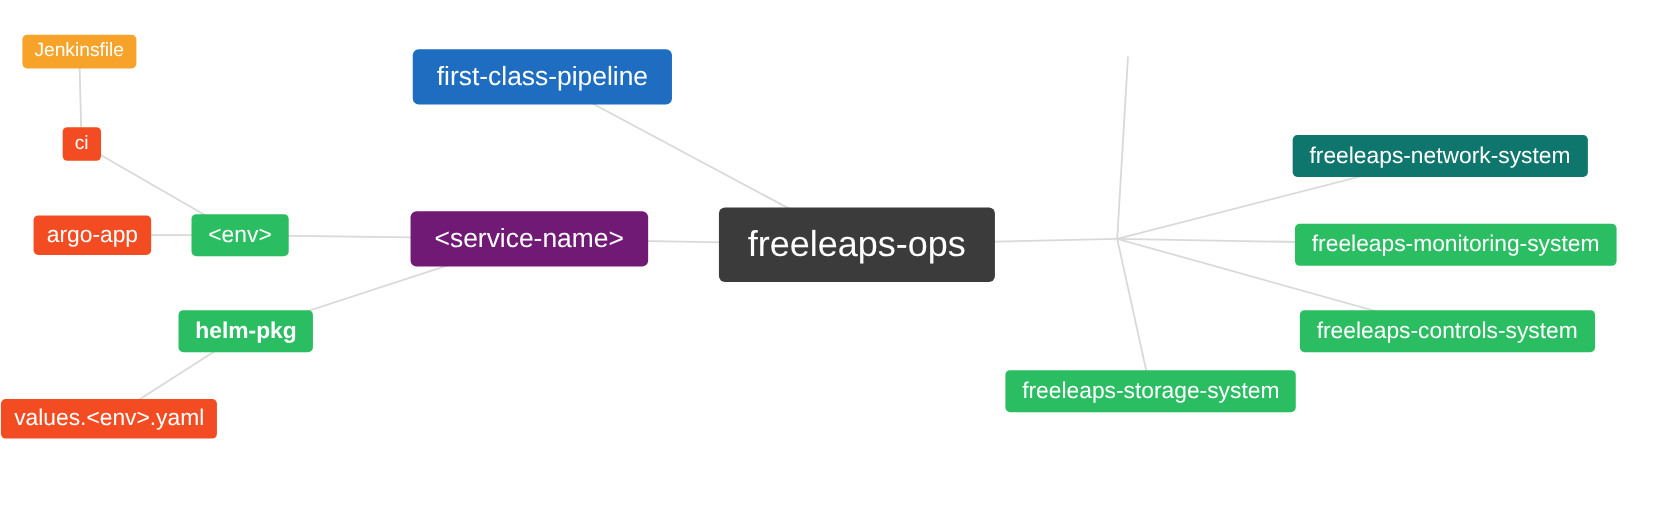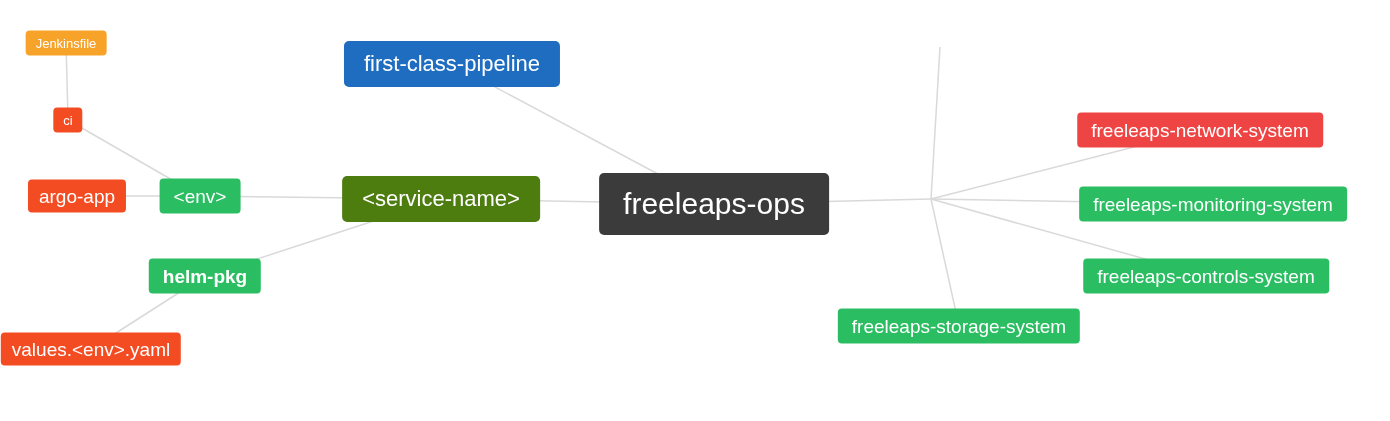--- a/index.html
+++ b/index.html
@@ -28,21 +28,21 @@
     color: #ffffff;
     white-space: nowrap;
     display: flex;
     align-items: center;
     justify-content: center;
     border-radius: 5px;
     cursor: pointer;
     line-height: 1;
     box-sizing: border-box;
   }
-  .s-xs  { font-size: 13px; padding: 6px 10px;  border-radius: 4px; }
+  .s-xs  { font-size: 16px; padding: 6px 10px;  border-radius: 4px; }
   .s-sm  { font-size: 19px; padding: 7px 11px;  border-radius: 4px; }
   .s-md  { font-size: 19px; padding: 8px 14px;  border-radius: 4px; }
   .s-lg  { font-size: 22px; padding: 12px 20px; border-radius: 5px; }
   .s-xl  { font-size: 30px; padding: 16px 24px; border-radius: 5px; }
 </style>
 </head>
 <body>
 
 <div id="mindmap">
   <svg id="edges" width="1390" height="421">
@@ -76,27 +76,27 @@
     </div>
     <div class="node s-md" style="left: 205px; top: 276px; background: rgb(42, 189, 98); font-weight: bold;">
       <span>helm-pkg</span>
     </div>
     <div class="node s-sm" style="left: 91px; top: 349px; background: rgb(243, 76, 34);">
       <span>values.&lt;env&gt;.yaml</span>
     </div>
     <div class="node s-lg" style="left: 452px; top: 64px; background: rgb(30, 109, 192);">
       <span>first-class-pipeline</span>
     </div>
-    <div class="node s-lg" style="left: 441px; top: 199px; background: #4d7c0f;">
+    <div class="node s-lg" style="left: 441px; top: 199px; background: #701a75;">
       <span>&lt;service-name&gt;</span>
     </div>
     <div class="node s-xl" style="left: 714px; top: 204px; background: rgb(59, 59, 59);">
       <span>freeleaps-ops</span>
     </div>
-    <div class="node s-md" style="left: 1200px; top: 130px; background: #ef4444;">
+    <div class="node s-md" style="left: 1200px; top: 130px; background: #0f766e;">
       <span>freeleaps-network-system</span>
     </div>
     <div class="node s-md" style="left: 1213px; top: 204px; background: rgb(42, 189, 98);">
       <span>freeleaps-monitoring-system</span>
     </div>
     <div class="node s-md" style="left: 1206px; top: 276px; background: rgb(42, 189, 98);">
       <span>freeleaps-controls-system</span>
     </div>
     <div class="node s-md" style="left: 959px; top: 326px; background: rgb(42, 189, 98);">
       <span>freeleaps-storage-system</span>

